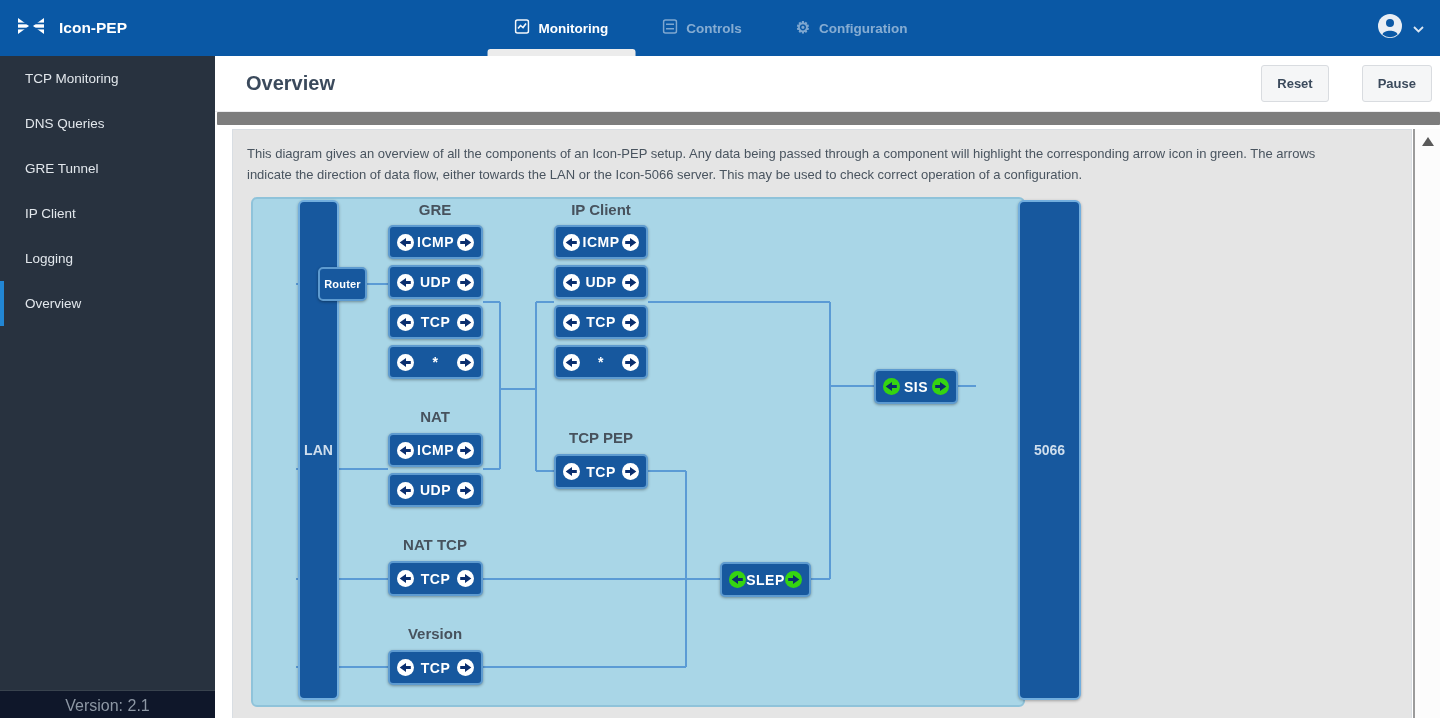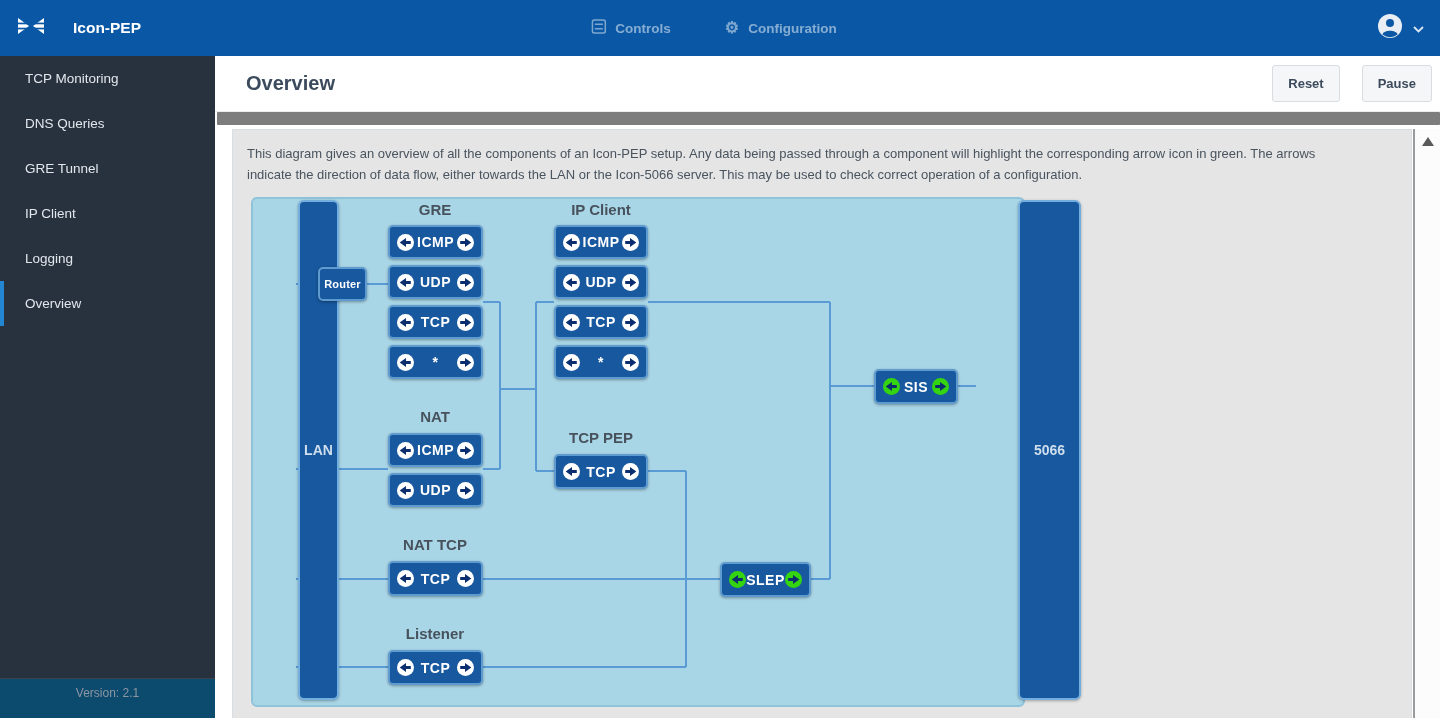--- a/index.html
+++ b/index.html
@@ -1,46 +1,46 @@
 <!DOCTYPE html>
 <html><head>
 <meta charset="utf-8">
 <style>
   * { margin:0; padding:0; box-sizing:border-box; }
   html,body { width:1440px; height:718px; overflow:hidden; font-family:"Liberation Sans", sans-serif; background:#fff; }
   body { position:relative; }
 
   
   .navbar { position:absolute; top:0; left:0; width:1440px; height:56px; background:#0a58a5; z-index:10; }
-  .brand { position:absolute; left:17px; top:0; height:56px; display:flex; align-items:center; gap:28px;
+  .brand { position:absolute; left:17px; top:0; height:56px; display:flex; align-items:center; gap:14px;
            color:#fff; font-weight:bold; font-size:15.5px; cursor:pointer; }
   .tabs { position:absolute; left:50%; top:0; transform:translateX(-52%); height:56px; display:flex; }
   .tab { position:relative; display:flex; align-items:center; gap:9px; padding:0 27px; height:56px;
          color:rgba(255,255,255,0.5); font-weight:bold; font-size:13.5px; cursor:pointer; }
   .tab.active { color:#ffffff; }
   .tab .underline { position:absolute; left:0; right:0; bottom:0; height:7px; background:#ececec; border-radius:3px 3px 0 0; }
   .tab svg, .tab .gear { opacity:.95; }
   .gear { font-size:16px; line-height:1; }
   .user { position:absolute; right:16px; top:0; height:56px; display:flex; align-items:center; gap:10px; cursor:pointer; }
 
   
   .sidebar { position:absolute; left:0; top:56px; width:215px; height:662px; background:#28323f; z-index:5; }
   .side-item { position:relative; height:45px; line-height:45px; padding-left:25px; color:#e2e7ec; font-size:13.5px; cursor:pointer; }
   .side-item.active::before { content:""; position:absolute; left:0; top:0; bottom:0; width:4px; background:#2286d3; }
-  .side-version { position:absolute; bottom:0; left:0; width:215px; height:40px; line-height:29px; text-align:center;
-                  color:#8d97a4; font-size:12px; background:#0c4a6e; border-top:1px solid #39434e; }
+  .side-version { position:absolute; bottom:0; left:0; width:215px; height:28px; line-height:29px; text-align:center;
+                  color:#8d97a4; font-size:16px; background:#0f172a; border-top:1px solid #39434e; }
 
   
   .main { position:absolute; left:215px; top:56px; width:1225px; height:662px; background:#fff; }
   .page-header { position:absolute; left:0; top:0; width:1225px; height:56px; display:flex; align-items:center;
                  padding:0 8px 0 31px; background:#fff; border-bottom:1px solid #ededef; }
   .page-title { font-size:20px; font-weight:bold; color:#3b4a5c; }
   .hbtns { margin-left:auto; display:flex; gap:22px; }
   .btn { background:#f5f6f7; border:1px solid #d9dce0; border-radius:3px; padding:10px 15px; font-size:13px;
-         font-weight:bold; color:#3b4a5c; cursor:pointer; font-family:inherit; }
+         font-weight:bold; color:#3b4a5c; cursor:pointer; font-family:inherit;margin-left:11px; }
 
   .hscroll { position:absolute; left:2px; top:56px; width:1223px; height:13px; background:#7d7d7d; border-radius:1px; }
   .vscroll { position:absolute; right:0; top:73px; width:27px; height:589px; background:#fcfcfc; border-left:2px solid #9b9b9b; }
   .vscroll .tri { width:0; height:0; border-left:6px solid transparent; border-right:6px solid transparent;
                   border-bottom:9px solid #5a5a5a; margin:8px auto 0 auto; }
 
   .card { position:absolute; left:17px; top:73px; width:1180px; height:589px; background:#e5e5e5;
           border:1px solid #d9dee3; border-bottom:none; }
   .desc { padding:14px 14px 0 14px; font-size:13px; color:#49545f; line-height:1.58; width:1130px; }
 
@@ -74,20 +74,30 @@
         <rect x="0" y="9.7" width="12" height="1.7" fill="#0a58a5"></rect>
         <polygon points="27,0 16,8 27,16" fill="#ffffff"></polygon>
         <rect x="16" y="4.6" width="12" height="1.7" fill="#0a58a5"></rect>
         <rect x="16" y="9.7" width="12" height="1.7" fill="#0a58a5"></rect>
       </svg>
     </span>
     <span>Icon-PEP</span>
   </div>
 
   <div class="tabs">
+    <div class="tab active">
+      <span>
+        <svg width="15" height="15" viewBox="0 0 15 15" fill="none" stroke="currentColor" stroke-width="1.6">
+          <rect x="1" y="1" width="13" height="13" rx="2"></rect>
+          <polyline points="3.5,9.5 6,6.5 8.5,8.5 11.5,4.5"></polyline>
+        </svg>
+      </span>
+      <span>Monitoring</span>
+      <span class="underline"></span>
+    </div>
     <div class="tab">
       <span>
         <svg width="15" height="15" viewBox="0 0 15 15" fill="none" stroke="currentColor" stroke-width="1.6">
           <rect x="1" y="1" width="13" height="13" rx="2"></rect>
           <line x1="3.5" y1="5.3" x2="11.5" y2="5.3"></line>
           <line x1="3.5" y1="9.7" x2="11.5" y2="9.7"></line>
         </svg>
       </span>
       <span>Controls</span>
     </div>
@@ -158,21 +168,21 @@
         <div class="dline" style="left: 395px; top: 271px; width: 38px; height: 2px;"></div>
         <div class="dline" style="left: 432px; top: 272px; width: 2px; height: 196px;"></div>
         <div class="dline" style="left: 230px; top: 467px; width: 203px; height: 2px;"></div>
         <div class="endpoint" style="left: 1px; top: 1px; width: 41px; height: 500px;">LAN</div>
         <div class="endpoint" style="left: 721px; top: 1px; width: 63px; height: 500px;">5066</div>
         <div class="gtitle" style="left: 182px; top: 2px;">GRE</div>
         <div class="gtitle" style="left: 348px; top: 2px;">IP Client</div>
         <div class="gtitle" style="left: 182px; top: 209px;">NAT</div>
         <div class="gtitle" style="left: 348px; top: 230px;">TCP PEP</div>
         <div class="gtitle" style="left: 182px; top: 337px;">NAT TCP</div>
-        <div class="gtitle" style="left: 182px; top: 426px;">Listener</div>
+        <div class="gtitle" style="left: 182px; top: 426px;">Version</div>
         <div class="node plain" style="left: 65px; top: 68px; width: 49px; height: 34px; align-items: center;">
           <span class="lbl">Router</span>
         </div>
         <div class="node" style="left: 135px; top: 26px; width: 95px; height: 34px;">
           <span class="arr">
             <svg width="17" height="17" viewBox="0 0 17 17">
               <circle cx="8.5" cy="8.5" r="8.5" fill="#ffffff"></circle>
               <path d="M13.8 6.9 H9 V4.1 L2.7 8.5 L9 12.9 V10.1 H13.8 Z" fill="#0a2e6e"></path>
             </svg>
           </span>

